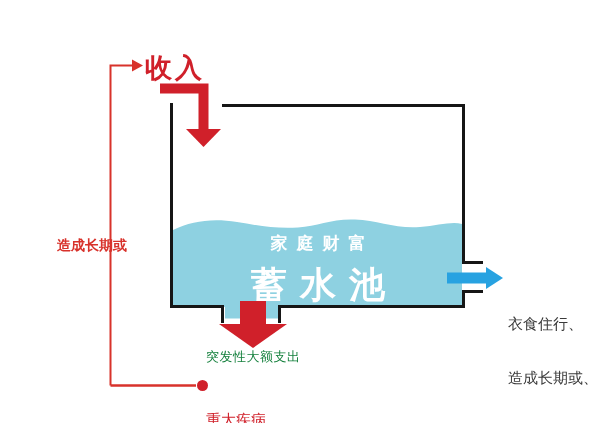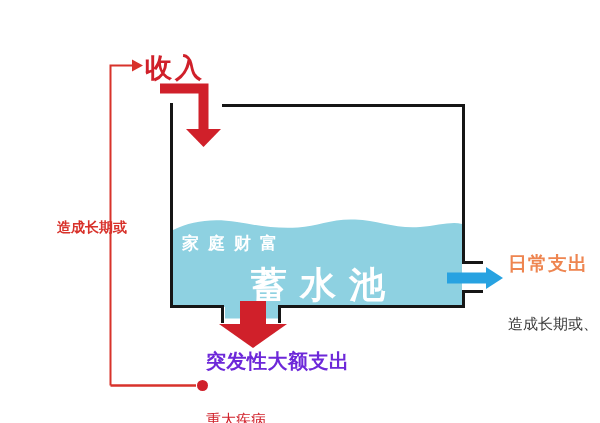--- a/index.html
+++ b/index.html
@@ -12,28 +12,28 @@
   }
   .layer{position:absolute;left:0;top:0;width:600px;height:423px;}
   .txt{position:absolute;white-space:pre;}
 
   .income-label{
     left:145px;top:50px;
     font-size:27px;font-weight:800;letter-spacing:3px;
     color:#d0202a;
   }
   .note{
-    left:57px;top:180px;
+    left:57px;top:198px;
     font-size:14px;font-weight:700;line-height:19px;
     color:#d8322b;
     text-align:center;
   }
   .tank-label-1{
     left:173px;top:232px;width:290px;
-    text-indent:9px;
+    text-align:center;text-indent:9px;
     font-size:17px;font-weight:700;letter-spacing:9px;
     color:#ffffff;
     font-family:Liberation Mono, monospace;
   }
   .tank-label-2{
     left:173px;top:261px;width:290px;
     text-align:center;text-indent:13px;
     font-size:36px;font-weight:700;letter-spacing:13px;
     color:#ffffff;
   }
@@ -42,22 +42,22 @@
     font-size:19px;font-weight:800;letter-spacing:1px;
     color:#ee8550;
   }
   .daily-items{
     left:508px;top:279px;
     font-size:15px;line-height:18px;
     color:#3a3a3a;
   }
   .emergency-title{
     left:206px;top:348px;
-    font-size:20px;font-weight:700;letter-spacing:0.5px;
-    color:#6d28d9;
+    font-size:13px;font-weight:400;letter-spacing:0.5px;
+    color:#15803d;
   }
   .emergency-items{
     left:206px;top:375px;
     font-size:15px;font-weight:500;line-height:18px;
     color:#d0202a;
   }
 </style>
 </head>
 <body>
 
@@ -104,22 +104,22 @@
 
   <div class="txt income-label">收入</div>
 
   <div class="txt note">
     <div>造成长期或</div>
   </div>
 
   <div class="txt tank-label-1">家庭财富</div>
   <div class="txt tank-label-2">蓄水池</div>
 
-  <div class="txt daily-title">日常支出</div>
   <div class="txt daily-items">
+    <div>衣食住行、</div>
     <div>造成长期或、</div>
     
     
   </div>
 
   <div class="txt emergency-title">突发性大额支出</div>
   <div class="txt emergency-items">
     <div>重大疾病、</div>
     
   </div>

